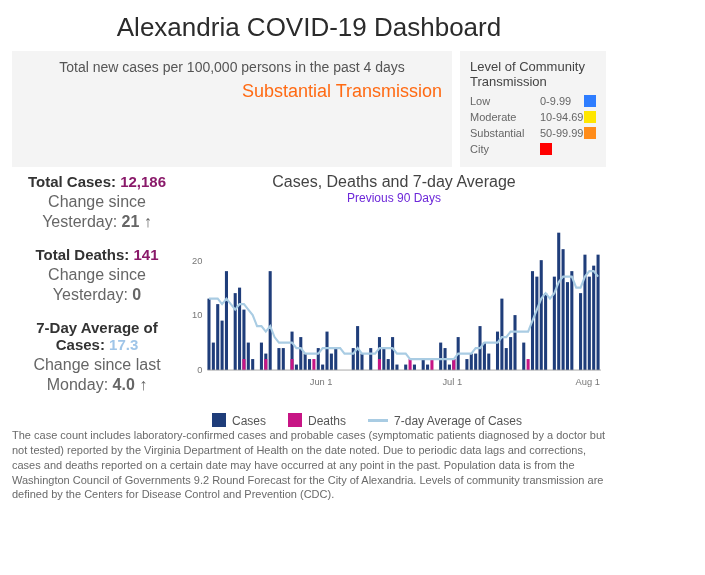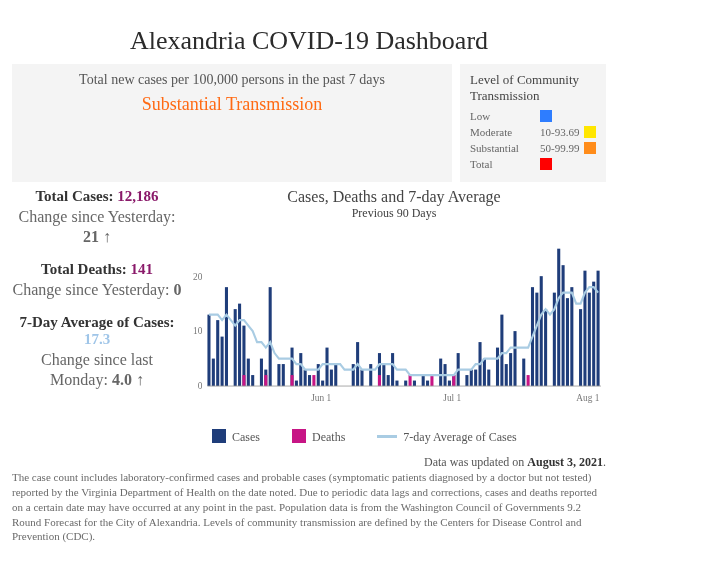--- a/index.html
+++ b/index.html
@@ -4,24 +4,23 @@
 <style>
   html, body {
     margin: 0;
     padding: 0;
     width: 705px;
     background: #fff;
     font-family: "Segoe UI", "Helvetica Neue", Arial, sans-serif;
     color: #333;
   }
   .wrap {
-    padding: 22px 12px 14px 12px;
+    padding: 8px 12px 14px 12px;
     box-sizing: border-box;
     width: 618px;
-    font-family: Liberation Serif, serif;
   }
   h1.title {
     text-align: center;
     font-size: 26px;
     font-weight: 500;
     margin: 4px 0 8px 0;
     color: #2b2b2b;
   }
   .top-row {
     display: flex;
@@ -45,20 +44,21 @@
   .card-main .big {
     font-size: 34px;
     font-weight: 700;
     color: #ff6a13;
     line-height: 1.05;
   }
   .card-main .tx {
     font-size: 18px;
     color: #ff6a13;
     margin-top: 2px;
+    text-align: right;
   }
   .card-legend {
     flex: 1;
     font-size: 12px;
     color: #555;
   }
   .card-legend .lg-title {
     font-size: 13px;
     margin-bottom: 4px;
     color: #444;
@@ -116,31 +116,31 @@
     position: relative;
   }
   .chart-title {
     text-align: center;
     font-size: 16px;
     color: #444;
   }
   .chart-sub {
     text-align: center;
     font-size: 12px;
-    color: #404040;
+    color: #6d28d9;
     margin-bottom: 4px;
   }
   svg.chart {
     display: block;
     width: 100%;
     height: 200px;
   }
   .legend-row {
     display: flex;
-    gap: 32px;
+    gap: 22px;
     justify-content: flex-start;
     padding-left: 30px;
     font-size: 12px;
     color: #555;
     margin-top: 4px;
     align-items: center;
   }
   .legend-row .sw2 {
     width: 14px; height: 14px; display: inline-block;
     margin-right: 6px; vertical-align: -2px;
@@ -174,42 +174,43 @@
   .tick-label { font-size: 11px; fill: #777; }
 </style>
 </head>
 <body>
 
 <div class="wrap">
   <h1 class="title">Alexandria COVID-19 Dashboard</h1>
 
   <div class="top-row">
     <div class="card card-main">
-      <div class="subtitle">Total new cases per 100,000 persons in the past 7 days</div>
+      <div class="subtitle">Total new cases per 100,000 persons in the past 4 days</div>
       <div class="tx">Substantial Transmission</div>
     </div>
     <div class="card card-legend">
       <div class="lg-title">Level of Community Transmission</div>
       <div id="lg-rows">
           <div class="lg-row">
             <span class="lg-level">Low</span>
+            <span class="lg-range">0-9.99</span>
             <span class="sw sw-blue"></span>
           </div>
           <div class="lg-row">
             <span class="lg-level">Moderate</span>
-            <span class="lg-range">10-93.69</span>
+            <span class="lg-range">10-94.69</span>
             <span class="sw sw-yellow"></span>
           </div>
           <div class="lg-row">
             <span class="lg-level">Substantial</span>
             <span class="lg-range">50-99.99</span>
             <span class="sw sw-orange"></span>
           </div>
           <div class="lg-row">
-            <span class="lg-level">Total</span>
+            <span class="lg-level">City</span>
             <span class="sw sw-red"></span>
           </div>
         </div>
     </div>
   </div>
 
   <div class="mid-row">
     <div class="stats-col">
       <div class="block">
         <span class="lbl">Total Cases: </span><span class="val">12,186</span>
@@ -323,20 +324,17 @@
           <line x1="30" y1="172" x2="494" y2="172" class="axis"></line>
           <text x="164.04444444444445" y="190" text-anchor="middle" class="tick-label">Jun 1</text>
           <text x="318.7111111111111" y="190" text-anchor="middle" class="tick-label">Jul 1</text>
           <text x="478.53333333333336" y="190" text-anchor="middle" class="tick-label">Aug 1</text>
         </svg>
       <div class="legend-row">
         <span><span class="sw2 sw-cases"></span><span>Cases</span></span>
         <span><span class="sw2 sw-deaths"></span><span>Deaths</span></span>
         <span><span class="line-sw line-avg"></span><span>7-day Average of Cases</span></span>
       </div>
-      <div class="updated">
-        <span>Data was updated on </span><b>August 3, 2021</b>.
-      </div>
     </div>
   </div>
 
   <div class="footnote">The case count includes laboratory-confirmed cases and probable cases (symptomatic patients diagnosed by a doctor but not tested) reported by the Virginia Department of Health on the date noted. Due to periodic data lags and corrections, cases and deaths reported on a certain date may have occurred at any point in the past. Population data is from the Washington Council of Governments 9.2 Round Forecast for the City of Alexandria. Levels of community transmission are defined by the Centers for Disease Control and Prevention (CDC).</div>
 </div>
 
 </body></html>

